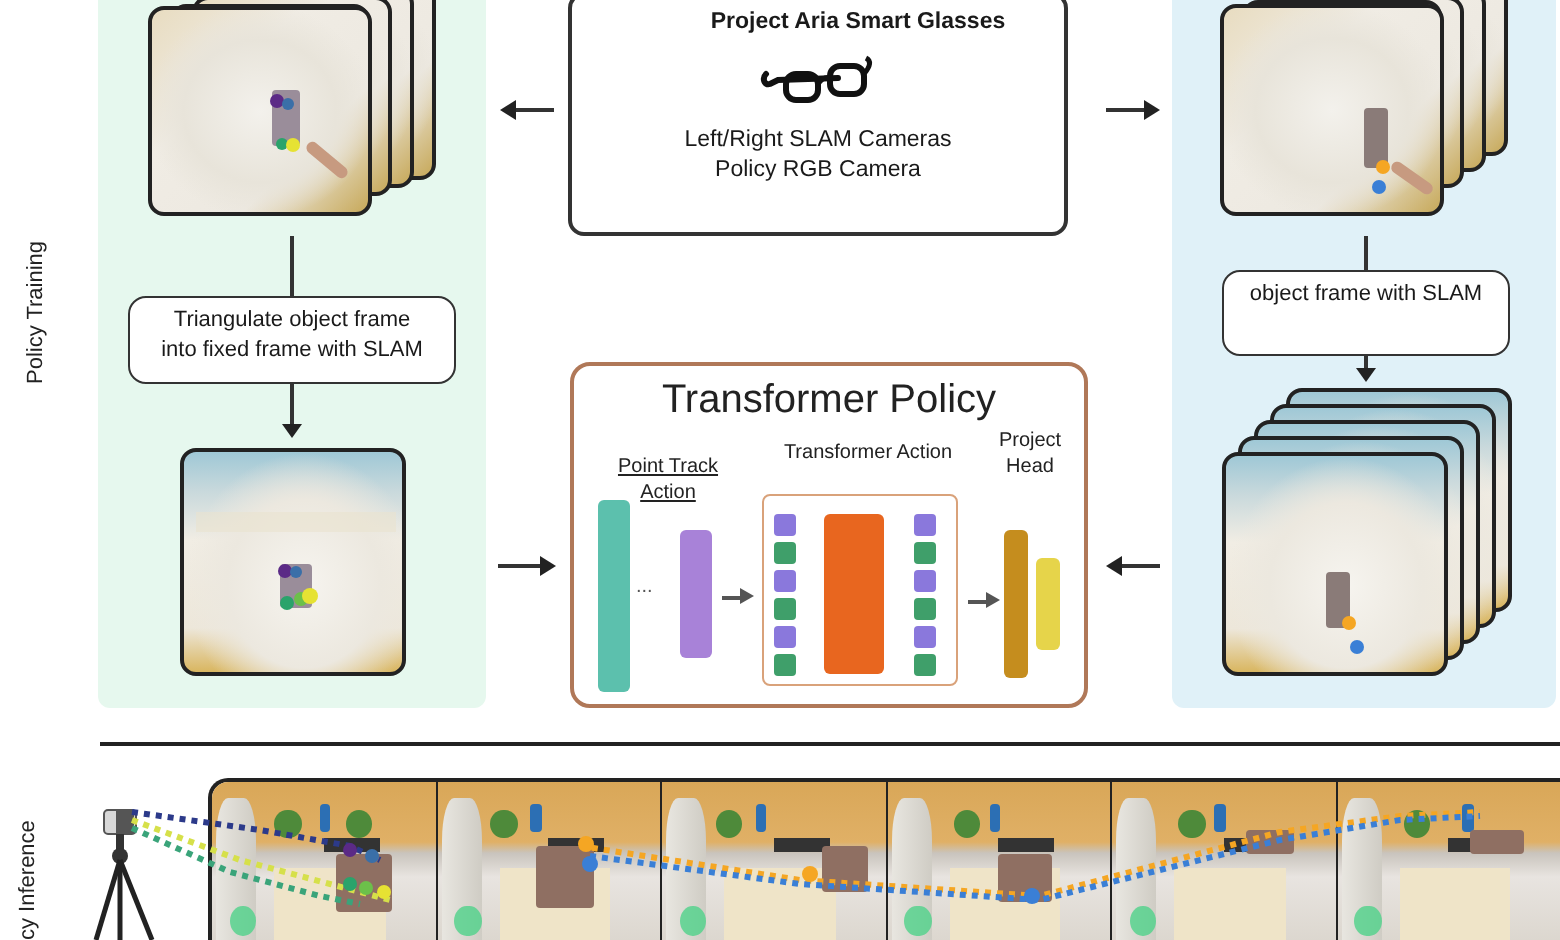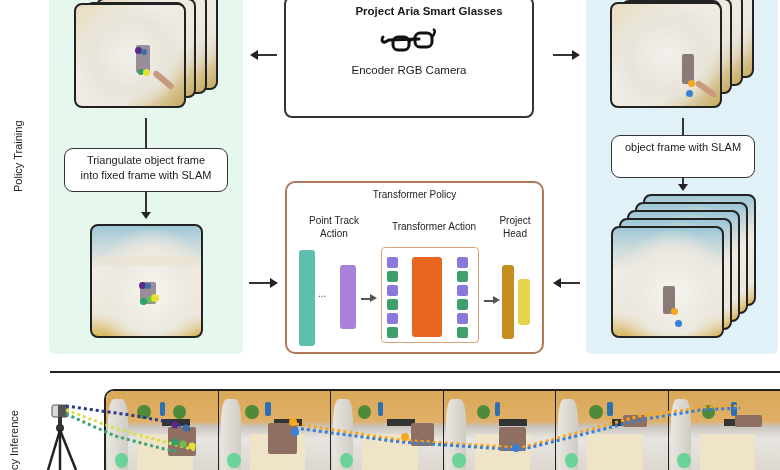--- a/index.html
+++ b/index.html
@@ -15,21 +15,21 @@
   .step-box { border: 1.5px solid #333; border-radius: 9px; background: #fff; font-size: 11px; text-align: center; line-height: 15px; box-sizing: border-box; padding-top: 4px; }
   .vline { background: #333; width: 1.5px; }
   .frame { border: 2px solid #222; border-radius: 8px; box-sizing: border-box; overflow: hidden; }
   .photo-bed { background:
       radial-gradient(ellipse at 55% 60%, #f6f4ef 0%, #ece8df 45%, transparent 70%),
       linear-gradient(180deg, #9fc8d6 0%, #c9d9dc 18%, #f1ede4 40%, #ede7da 80%, #d9b660 100%); }
   .photo-bed-top { background:
       radial-gradient(ellipse at 50% 50%, #f3f1ec 0%, #e8e4da 50%, transparent 75%),
       linear-gradient(135deg, #e8dcc0 0%, #f0ece4 35%, #ede9e1 70%, #c7a95a 100%); }
   .policy-box { left: 285px; top: 181px; width: 259px; height: 173px; border: 2px solid #b07858; border-radius: 10px; box-sizing: border-box; background: #fff; }
-  .policy-title { font-size: 10px; text-align: center; margin-top: 6px; color: #222; }
+  .policy-title { font-size: 20px; text-align: center; margin-top: 6px; color: #222; }
   .sub-label { font-size: 10px; text-align: center; line-height: 13px; color: #222; }
   .bar { border-radius: 3px; }
   .tok { width: 11px; height: 11px; border-radius: 2px; }
   .arrow-h { height: 1.5px; background: #333; }
   .divider { left: 50px; top: 371px; width: 730px; height: 2px; background: #222; }
   .inference-strip { left: 104px; top: 389px; width: 676px; height: 81px; border: 2px solid #222; border-right: none; border-bottom: none; border-radius: 10px 0 0 0; overflow: hidden; box-sizing: border-box; display: flex; }
   .inf-frame { flex: 1; height: 100%; border-right: 1.5px solid #222; position: relative;
       background: linear-gradient(180deg, #d9a758 0%, #e0b066 38%, #c9c4bd 45%, #e8e4e0 60%, #dcd7cf 100%); }
   .inf-mat { position: absolute; bottom: 0; left: 28%; width: 50%; height: 45%; background: #efe4c8; }
   .inf-towel { position: absolute; background: #8f6f62; border-radius: 2px; }
@@ -90,21 +90,22 @@
   <div class="aria-title">Project Aria Smart Glasses</div>
   <div style="margin:10px auto 8px; width:60px; height:28px;">
     <svg width="60" height="28" viewBox="0 0 60 28">
       <path d="M4 10 C2 12 3 16 6 15 L10 13 L40 12" stroke="#111" stroke-width="3" fill="none" stroke-linecap="round"></path>
       <rect x="14" y="10" width="16" height="13" rx="5" fill="none" stroke="#111" stroke-width="3"></rect>
       <rect x="36" y="6" width="17" height="14" rx="5" fill="none" stroke="#111" stroke-width="3"></rect>
       <path d="M30 15 Q33 11 36 12" stroke="#111" stroke-width="2.5" fill="none"></path>
       <path d="M53 10 Q58 4 54 2" stroke="#111" stroke-width="2.5" fill="none"></path>
     </svg>
   </div>
-  <div class="aria-line">Encoder RGB Camera</div>
+  <div class="aria-line">Left/Right SLAM Cameras</div>
+  <div class="aria-line">Policy RGB Camera</div>
 </div>
 
 <div class="abs" style="left:610px; top:-10px; width:150px; height:130px;">
   <div class="abs frame photo-bed-top" style="left:44px; top:0; width:100px; height:88px;"></div>
   <div class="abs frame photo-bed-top" style="left:33px; top:4px; width:100px; height:92px;"></div>
   <div class="abs frame photo-bed-top" style="left:22px; top:8px; width:100px; height:96px;"></div>
   <div class="abs frame photo-bed-top" style="left:11px; top:10px; width:100px; height:100px;"></div>
   <div class="abs frame photo-bed-top" style="left:0; top:12px; width:112px; height:106px;">
     <div class="abs" style="left:70px; top:50px; width:12px; height:30px; background:#8a7b78; border-radius:2px;"></div>
     <div class="abs" style="left:76px; top:76px; width:7px; height:7px; border-radius:50%; background:#f5a623;"></div>
@@ -133,21 +134,21 @@
 </div>
 
 <div class="abs arrow-h" style="left:249px; top:282px; width:22px;"></div>
 <div class="abs" style="left:270px; top:278px; width:0; height:0; border-top:5px solid transparent; border-bottom:5px solid transparent; border-left:8px solid #222;"></div>
 <div class="abs arrow-h" style="left:560px; top:282px; width:20px;"></div>
 <div class="abs" style="left:553px; top:278px; width:0; height:0; border-top:5px solid transparent; border-bottom:5px solid transparent; border-right:8px solid #222;"></div>
 
 <div class="abs policy-box">
   <div class="policy-title">Transformer Policy</div>
 
-  <div class="abs sub-label" style="left:12px; top:31px; width:70px;">
+  <div class="abs sub-label" style="left:12px; top:44px; width:70px;text-decoration:underline;">
     <div>Point Track</div>
     <div>Action</div>
   </div>
   <div class="abs sub-label" style="left:92px; top:37px; width:110px;">Transformer Action</div>
   <div class="abs sub-label" style="left:206px; top:31px; width:44px;">
     <div>Project</div>
     <div>Head</div>
   </div>
 
   <div class="abs bar" style="left:12px; top:67px; width:16px; height:96px; background:#5cc0ad;"></div>

